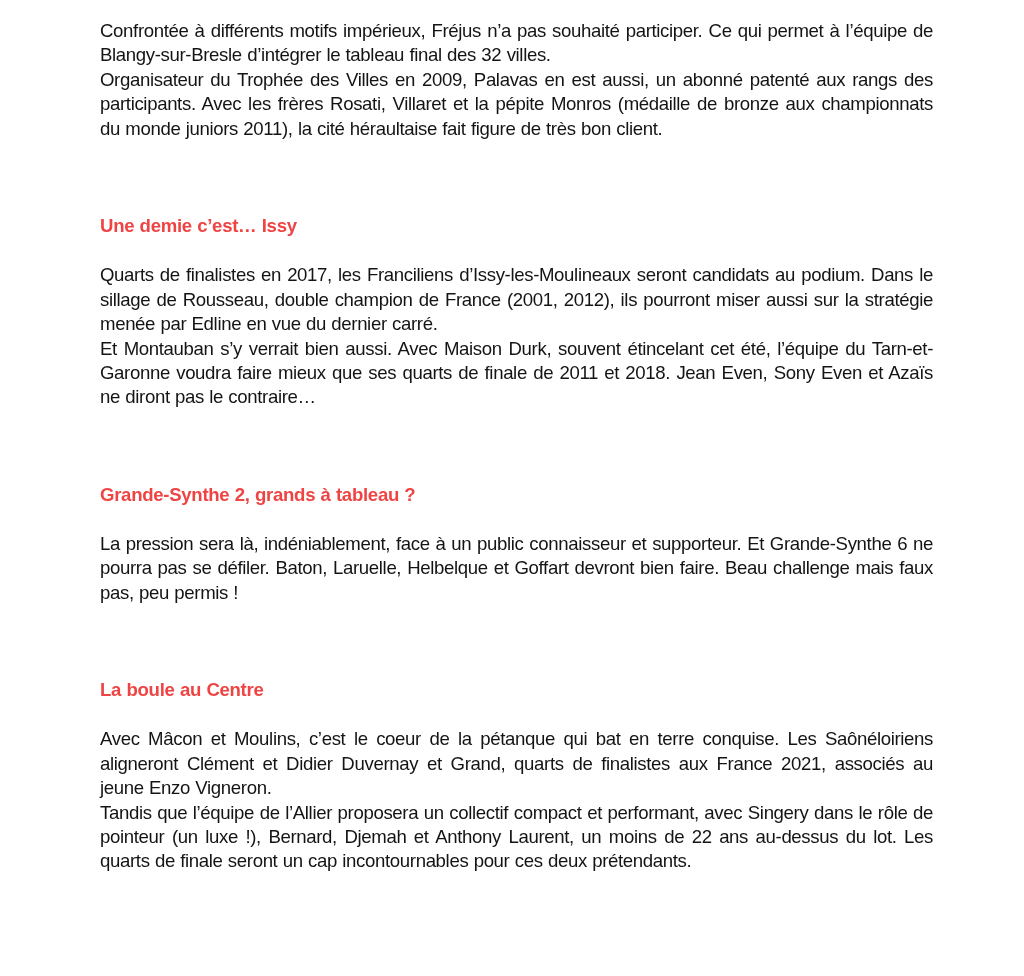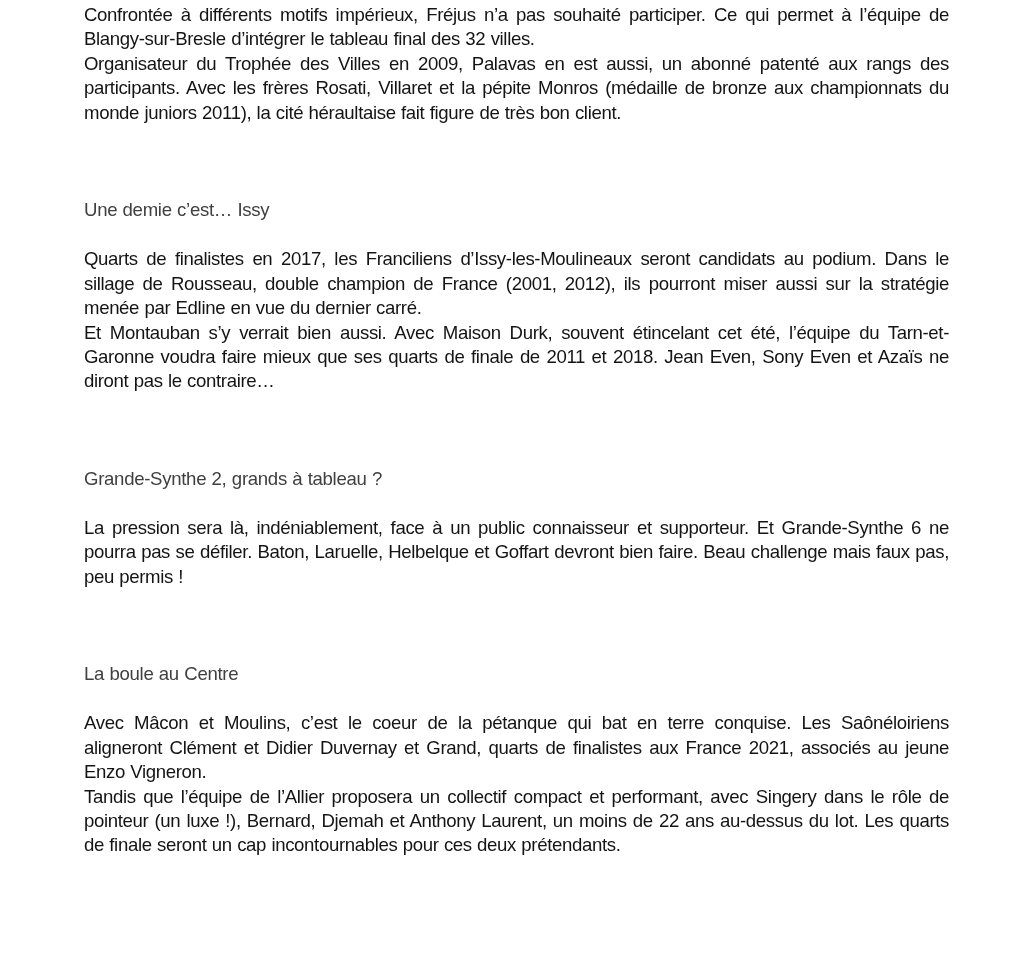--- a/index.html
+++ b/index.html
@@ -18,32 +18,32 @@
       left: 84px;
       top: 3px;
       width: 865px;
       font-family: "Liberation Sans", sans-serif;
       font-size: 18.6px;
       line-height: 24.45px;
       color: #141414;
       letter-spacing: -0.35px;
       word-spacing: 0.5px;
     }
-    .section { margin: 0; }
+    .section { margin: 16px; }
     .para {
       margin: 0;
       text-align: justify;
       text-align-last: left;
     }
     .heading {
       margin: 73px 0 24.5px 0;
-      font-weight: normal;
+      font-weight: bold;
       font-size: 18.6px;
       line-height: 24.45px;
-      color: #404040;
+      color: #ef4444;
       letter-spacing: -0.3px;
     }
   </style>
 </head>
 <body>
 
 <div class="doc">
 
   <div class="section">
     <p class="para">Confrontée à différents motifs impérieux, Fréjus n’a pas souhaité participer. Ce qui permet à l’équipe de Blangy-sur-Bresle d’intégrer le tableau final des 32 villes.</p>

